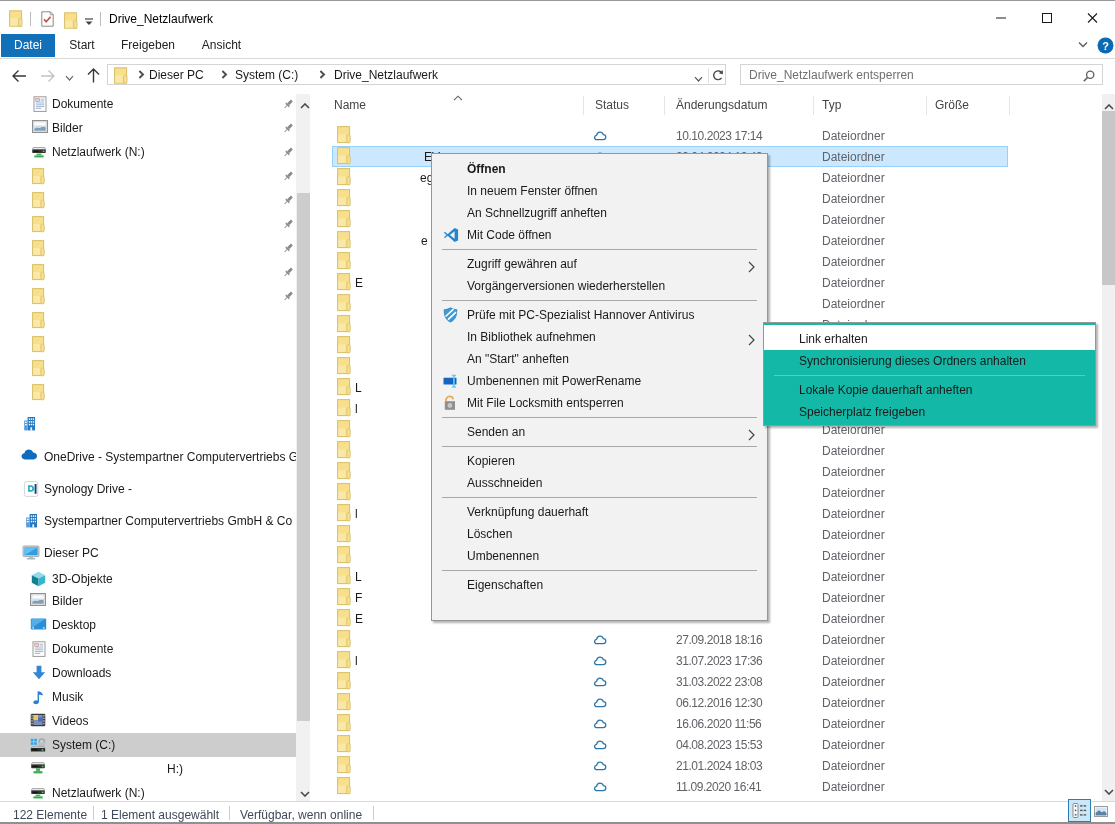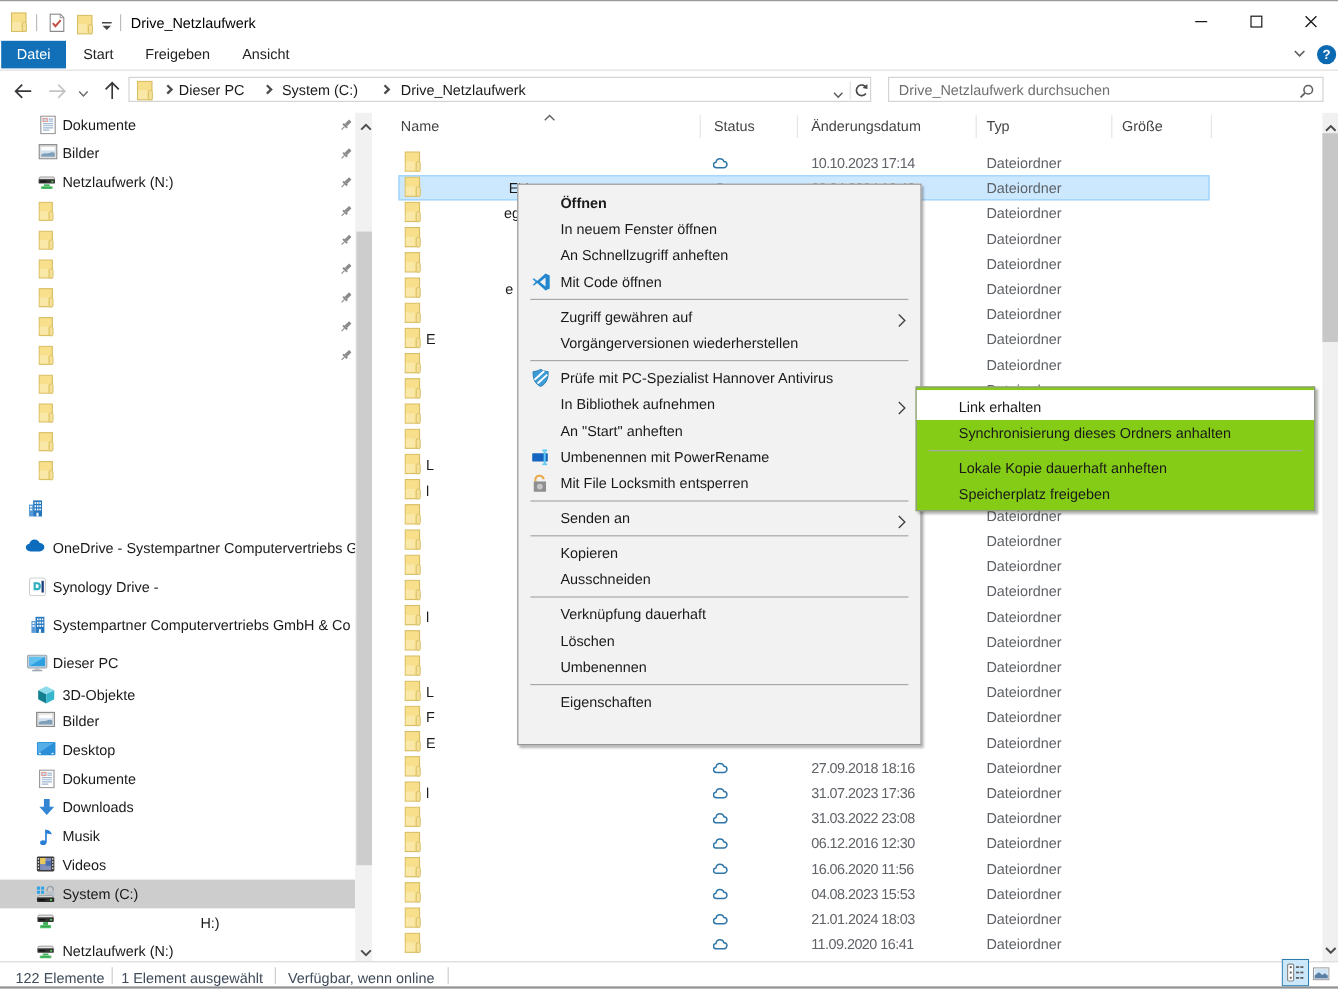--- a/index.html
+++ b/index.html
@@ -50,21 +50,21 @@
 .ssep{position:absolute;top:4px;width:1px;height:14px;background:#cccccc}
 
 #menu{position:absolute;left:431px;top:153px;width:337px;height:468px;background:#f2f2f2;border:1px solid #969696;box-shadow:2px 2px 2px rgba(0,0,0,0.3);padding-top:4px}
 .mi{position:relative;height:22px;line-height:22px;padding-left:35px}
 .mi.hl{background:#fff}
 .msep{height:7px;position:relative}
 .msep:after{content:"";position:absolute;left:10px;right:10px;top:3px;height:1px;background:#a8a8a8}
 .micon{position:absolute;left:11px;top:3px;width:16px;height:16px}
 .marr{position:absolute;right:12px;top:5px}
 
-#submenu{position:absolute;left:763px;top:322px;width:333px;height:104px;background:#84cc16;border:1px solid #969696;box-shadow:2px 2px 2px rgba(0,0,0,0.3);padding-top:2px}
+#submenu{position:absolute;left:763px;top:322px;width:333px;height:104px;background:#14b8a6;border:1px solid #969696;box-shadow:2px 2px 2px rgba(0,0,0,0.3);padding-top:2px}
 #submenu .mi{height:22px;line-height:22px}
 #submenu .mi.hl{height:25px;line-height:29px}
 </style></head>
 <body>
 
 <div id="titlebar">
   <span class="abs" style="left:9px;top:9px" id="tb-fold1"><svg width="14" height="17" viewBox="0 0 14 17">
         <rect x="0.6" y="0.8" width="12" height="15.4" fill="#f8df8c" stroke="#d8bf66" stroke-width="1"></rect>
         <path d="M1.2 8.3 h7.2 v7.3 h-7.2z" fill="#fae8a8"></path>
         <rect x="9.7" y="8.4" width="3.3" height="7.8" rx="1.4" fill="#f5e09a" stroke="#d8bf66" stroke-width=".8"></rect>
@@ -144,21 +144,21 @@
     <span class="crumb" style="left:226px">Drive_Netzlaufwerk</span>
     <span class="abs" style="left:586px;top:7px" id="ab-chev"><svg width="9" height="7" viewBox="0 0 9 7">
           <path d="M1 1.2 l3.5 3.8 L8 1.2" fill="none" stroke="#5a5a5a" stroke-width="1.2"></path>
         </svg></span>
     <span class="abs" style="left:600px;top:3px;border-left:1px solid #e0e0e0;width:18px;height:15px" id="ab-ref"><svg width="13" height="13" viewBox="0 0 13 13" style="margin-left:2px;margin-top:1px">
           <path d="M10.6 8.9 A4.4 4.4 0 1 1 10.9 4.1" fill="none" stroke="#4a4a4a" stroke-width="1.4"></path>
           <path d="M11.8 1 l0.1 4.2 -4.1-0.9z" fill="#4a4a4a"></path>
         </svg></span>
   </div>
   <div id="searchbox">
-    <span>Drive_Netzlaufwerk durchsuchen</span>
+    <span>Drive_Netzlaufwerk entsperren</span>
     <span class="abs" style="left:341px;top:4px" id="sb-mag"><svg width="14" height="14" viewBox="0 0 14 14">
           <circle cx="8.2" cy="5.8" r="3.6" fill="none" stroke="#5f5f5f" stroke-width="1.3"></circle>
           <path d="M5.4 8.6 L1.8 12.2" stroke="#5f5f5f" stroke-width="1.5"></path>
         </svg></span>
   </div>
 </div>
 
 <div id="main">
   <div id="sidebar">
       <div class="srow" style="top:-2px">

